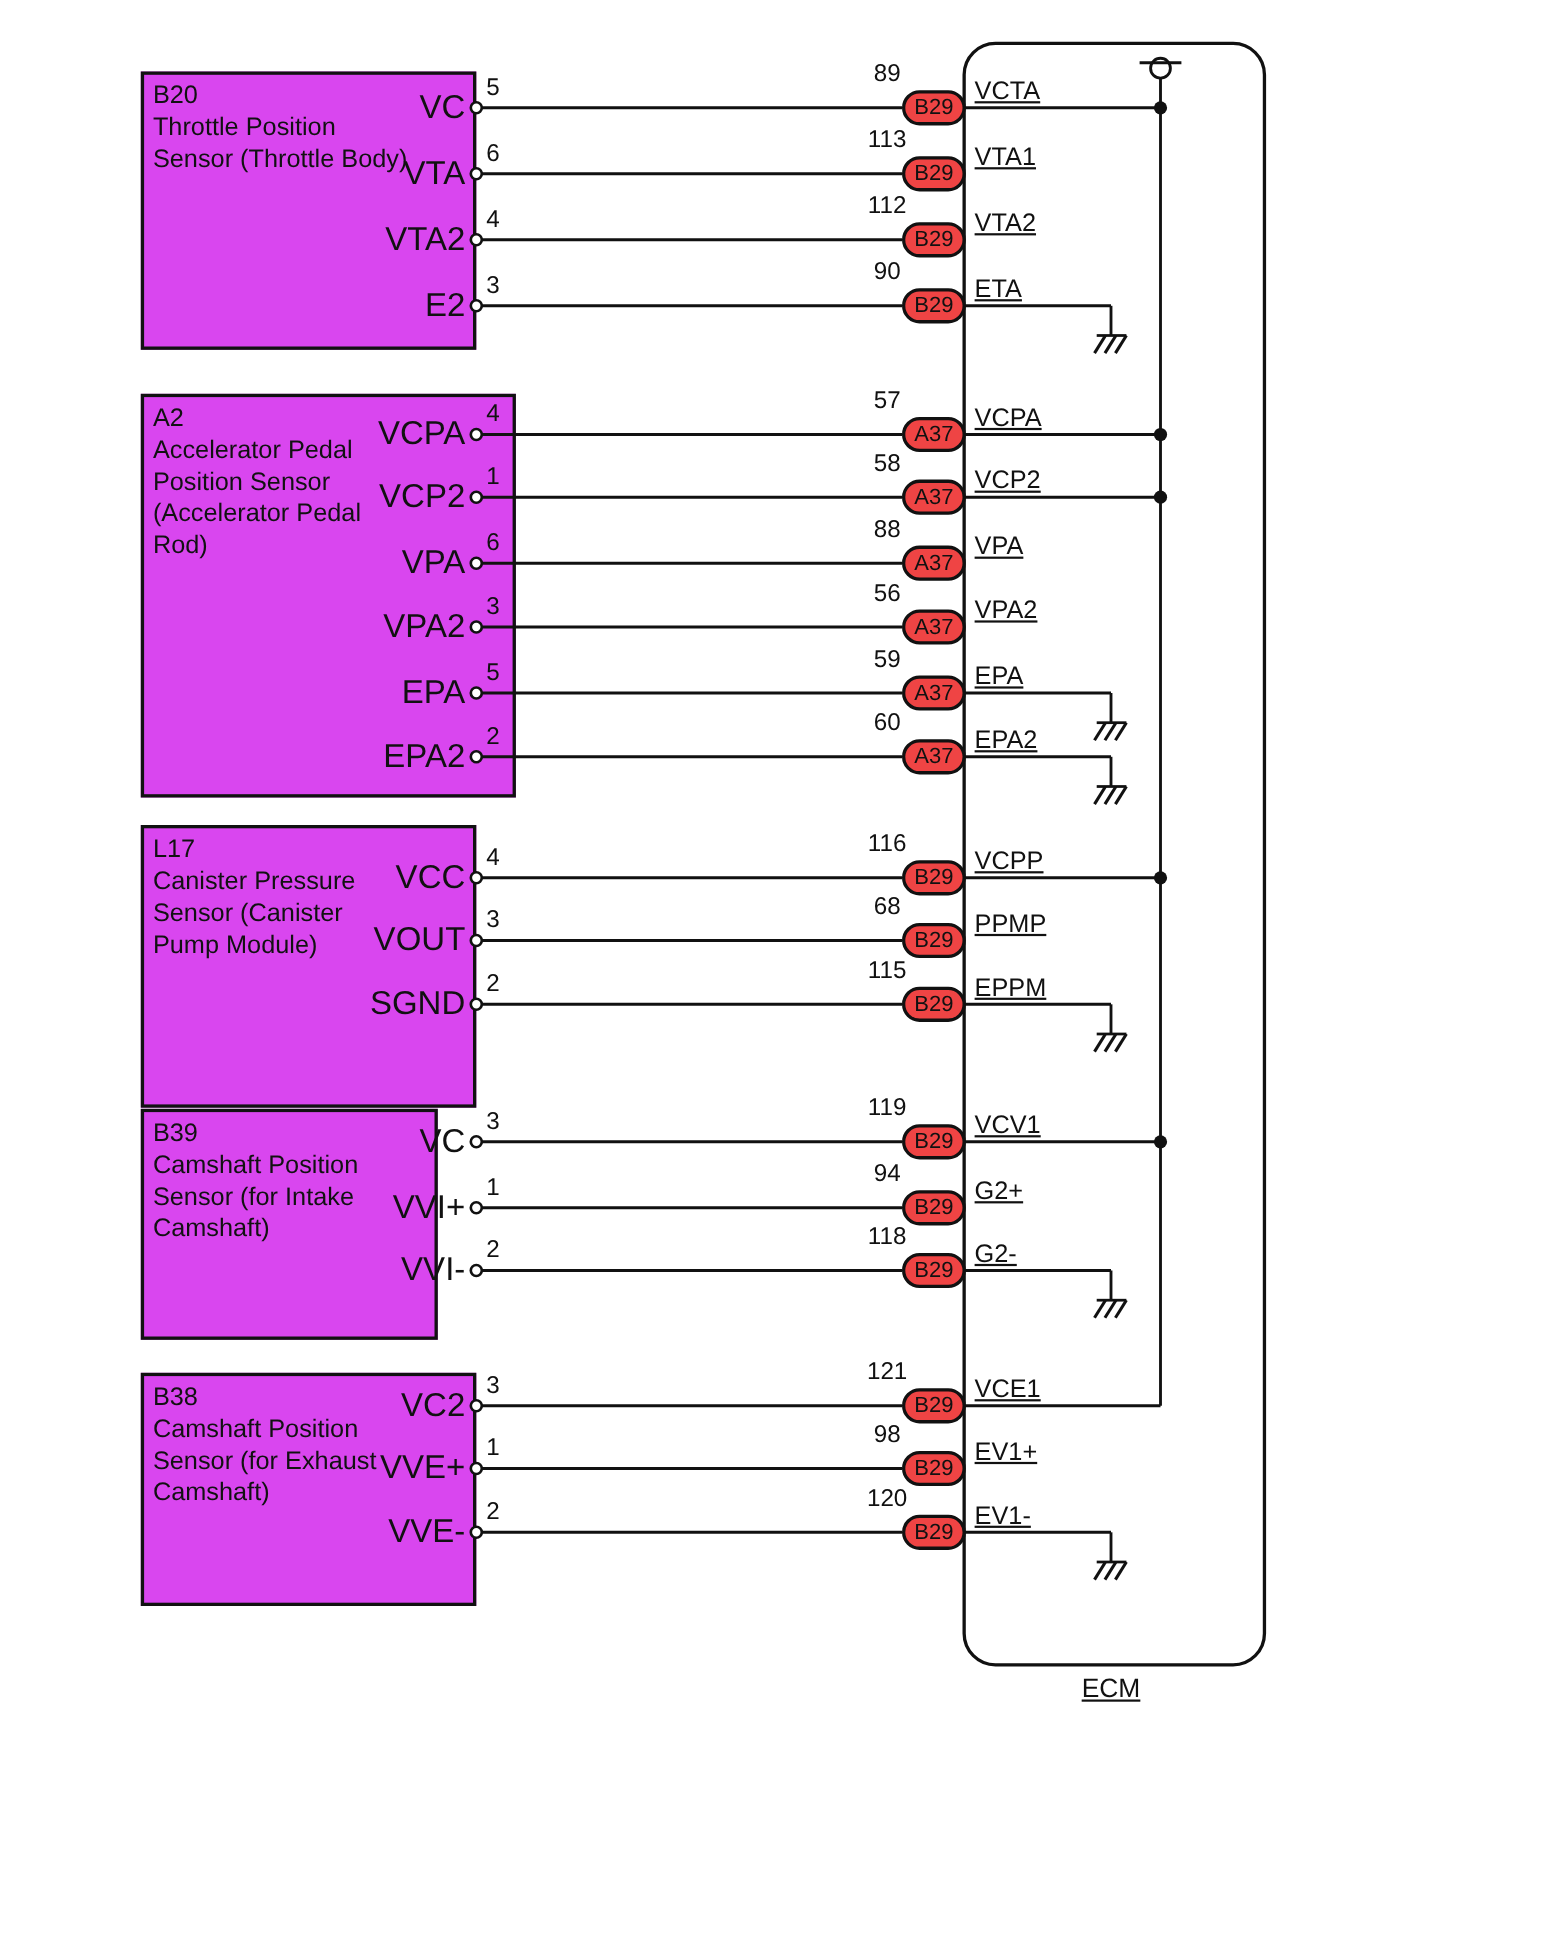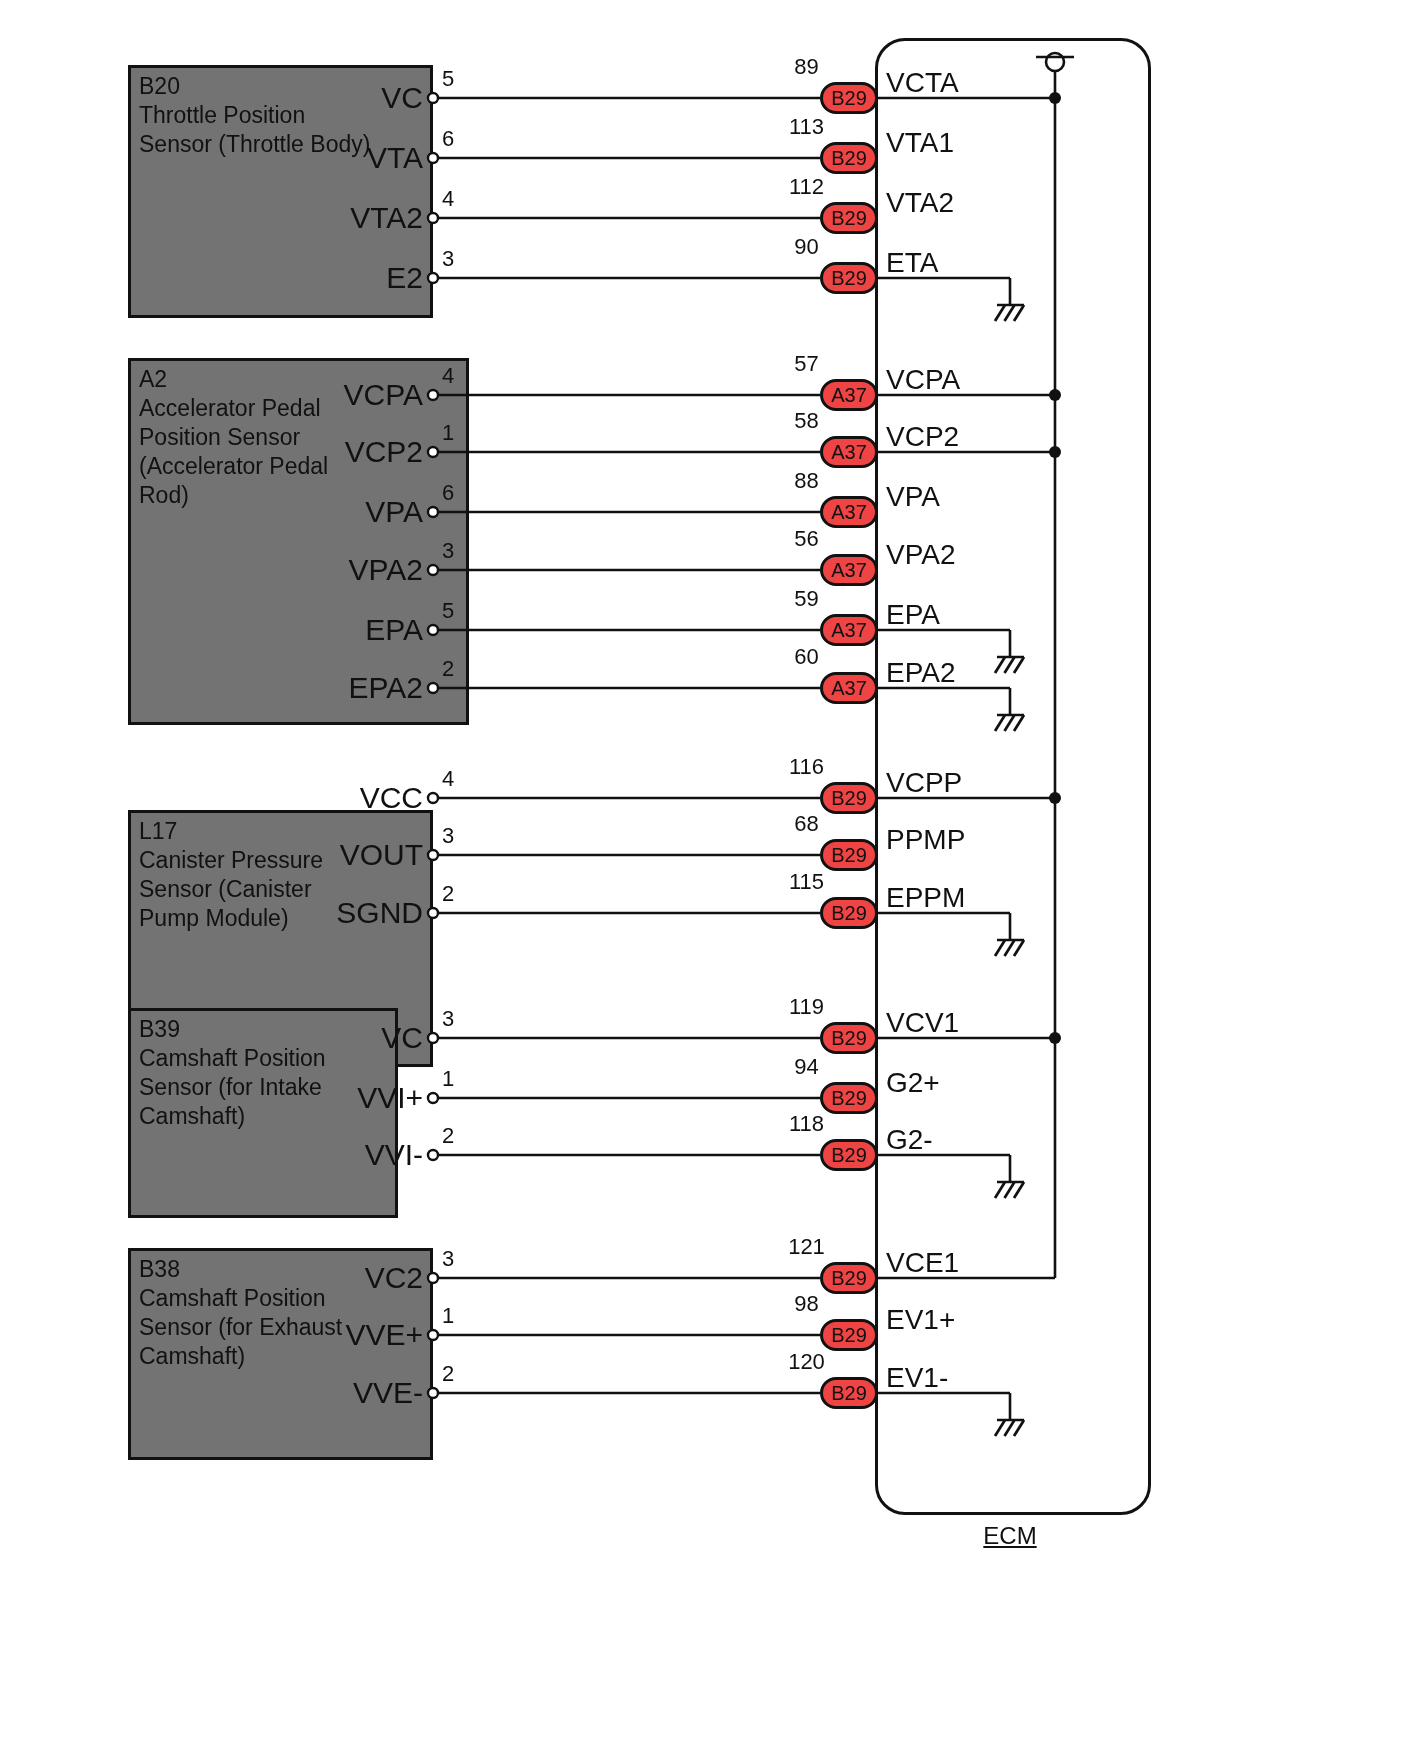--- a/index.html
+++ b/index.html
@@ -2,32 +2,32 @@
 <html><head>
 <meta charset="utf-8">
 <style>
   * { margin:0; padding:0; box-sizing:border-box; }
   html,body { background:#fff; }
   .canvas {
     position:relative; width:1424px; height:1763px; background:#fff;
     font-family:"Liberation Sans","DejaVu Sans",sans-serif; color:#111;
     overflow:hidden;
   }
-  .sensor-box { position:absolute; border:3px solid #111; background:#737373; }
+  .sensor-box { position:absolute; border:3px solid #111; background:#d946ef; }
   .box-title { position:absolute; left:8px; top:4px; width:238px; font-size:23px; line-height:29px; }
   .ecm-box { position:absolute; left:875px; top:38px; width:276px; height:1477px; border:3px solid #111; border-radius:30px; background:transparent; }
   .ecm-label { position:absolute; left:950px; top:1522px; width:120px; text-align:center; font-size:24px;text-decoration:underline; }
   .wire-layer { position:absolute; left:0; top:0; }
   .row span { position:absolute; }
   .t  { left:270px;  top:calc(var(--y) - 16px); width:153px; text-align:right; font-size:30px; line-height:31px; white-space:nowrap; }
   .sp { left:442px;  top:calc(var(--y) - 33px); font-size:22px; line-height:27px; }
   .ep { left:772px;  top:calc(var(--y) - 44px); width:69px; text-align:center; font-size:22px; line-height:26px; }
   .ov { left:820px;  top:calc(var(--y) - 16px); width:58px; height:32px; border:3px solid #111; border-radius:17px;
         background:#ef4444; text-align:center; font-size:20px; line-height:26px; }
-  .sg { left:886px;  top:calc(var(--y) - 29px); font-size:28px; line-height:27px; white-space:nowrap; }
+  .sg { left:886px;  top:calc(var(--y) - 29px); font-size:23px; line-height:27px; white-space:nowrap;text-decoration:underline; }
 </style>
 </head>
 <body>
 
 <div class="canvas">
 
   <div class="ecm-box"></div>
   <div class="ecm-label">ECM</div>
 
   <div class="sensor-box" style="left:128px;top:65px;width:305px;height:253px">
@@ -35,21 +35,21 @@
       <div>B20</div>
       <div>Throttle Position Sensor (Throttle Body)</div>
     </div>
   </div>
   <div class="sensor-box" style="left:128px;top:358px;width:341px;height:367px">
     <div class="box-title">
       <div>A2</div>
       <div>Accelerator Pedal Position Sensor (Accelerator Pedal Rod)</div>
     </div>
   </div>
-  <div class="sensor-box" style="left:128px;top:810px;width:305px;height:257px">
+  <div class="sensor-box" style="left:128px;top:750px;width:305px;height:257px">
     <div class="box-title">
       <div>L17</div>
       <div>Canister Pressure Sensor (Canister Pump Module)</div>
     </div>
   </div>
   <div class="sensor-box" style="left:128px;top:1008px;width:270px;height:210px">
     <div class="box-title">
       <div>B39</div>
       <div>Camshaft Position Sensor (for Intake Camshaft)</div>
     </div>

